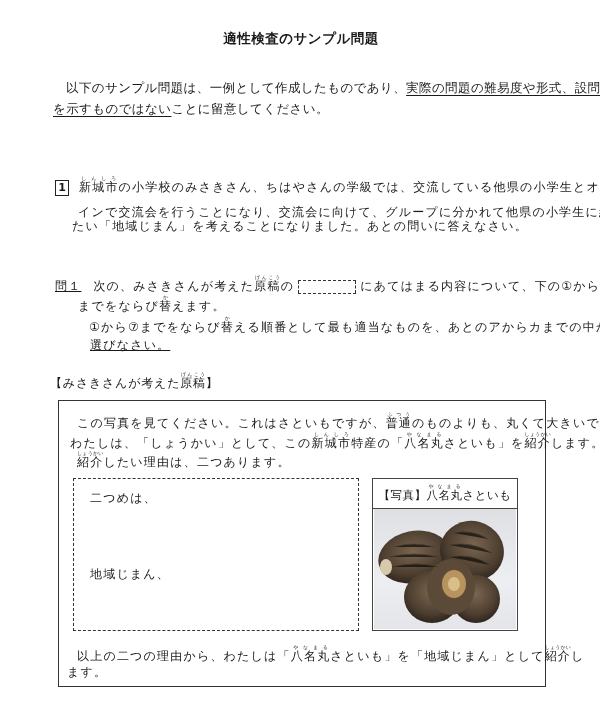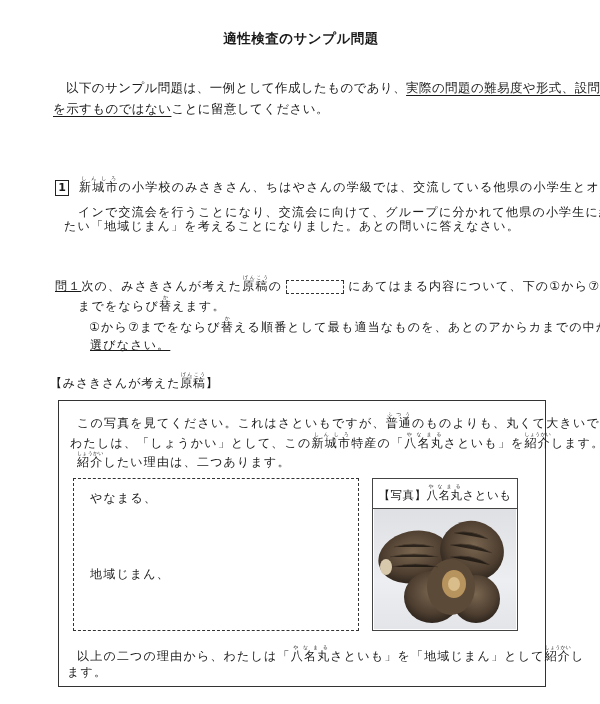--- a/index.html
+++ b/index.html
@@ -54,38 +54,38 @@
 
 <div class="abs title">適性検査のサンプル問題</div>
 
 <div class="abs serif" style="left:66px;top:80px;"><span>以下のサンプル問題は、一例として作成したものであり、</span><span class="ul">実際の問題の難易度や形式、設問数</span></div>
 <div class="abs serif" style="left:53px;top:101px;text-align:right;"><span class="ul">を示すものではない</span><span>ことに留意してください。</span></div>
 
 <div class="abs sans" style="left:55px;top:176px;">
   <span class="numbox">1</span><ruby><span>新城市</span><rt>しんしろ</rt></ruby><span>の小学校のみさきさん、ちはやさんの学級では、交流している他県の小学生とオンラ</span>
 </div>
 <div class="abs sans" style="left:78px;top:201px;"><span>インで交流会を行うことになり、交流会に向けて、グループに分かれて他県の小学生に</span><ruby><span>紹介</span><rt>しょうかい</rt></ruby></div>
-<div class="abs sans" style="left:64px;top:218px;">たい「地域じまん」を考えることになりました。あとの問いに答えなさい。</div>
+<div class="abs sans" style="left:72px;top:218px;">たい「地域じまん」を考えることになりました。あとの問いに答えなさい。</div>
 
 <div class="abs sans" style="left:55px;top:275px;">
-  <span style="margin-right:0;text-decoration:underline;">問１</span><span>次の、みさきさんが考えた</span><ruby><span>原稿</span><rt>げんこう</rt></ruby><span>の</span><span class="blank"></span><span>にあてはまる内容について、下の①から⑦</span>
+  <span style="margin-right:12px;text-decoration:underline;">問１</span><span>次の、みさきさんが考えた</span><ruby><span>原稿</span><rt>げんこう</rt></ruby><span>の</span><span class="blank"></span><span>にあてはまる内容について、下の①から⑦</span>
 </div>
 <div class="abs sans" style="left:78px;top:295px;"><span>までをならび</span><ruby><span>替</span><rt>か</rt></ruby><span>えます。</span></div>
 <div class="abs sans" style="left:89px;top:316px;"><span>①から⑦までをならび</span><ruby><span>替</span><rt>か</rt></ruby><span>える順番として最も適当なものを、あとのアからカまでの中から</span></div>
 <div class="abs sans" style="left:90px;top:337px;text-decoration:underline;">選びなさい。</div>
 
 <div class="abs sans" style="left:50px;top:372px;letter-spacing:0.8px;"><span>【みさきさんが考えた</span><ruby><span>原稿</span><rt>げんこう</rt></ruby><span>】</span></div>
 
 <div class="mainbox"></div>
 <div class="abs sans" style="left:77px;top:412px;"><span>この写真を見てください。これはさといもですが、</span><ruby><span>普通</span><rt>ふつう</rt></ruby><span>のものよりも、丸くて大きいです。</span></div>
 <div class="abs sans" style="left:70px;top:432px;"><span>わたしは、「しょうかい」として、この</span><ruby><span>新城市</span><rt>しんしろ</rt></ruby><span>特産の「</span><ruby><span>八名丸</span><rt>やなまる</rt></ruby><span>さといも」を</span><ruby><span>紹介</span><rt>しょうかい</rt></ruby><span>します。</span></div>
 <div class="abs sans" style="left:77px;top:451px;"><ruby><span>紹介</span><rt>しょうかい</rt></ruby><span>したい理由は、二つあります。</span></div>
 
 <div class="dashbox"></div>
-<div class="abs sans" style="left:90px;top:490px;">やなまる、</div>
+<div class="abs sans" style="left:90px;top:490px;">二つめは、</div>
 <div class="abs sans" style="left:90px;top:566px;">地域じまん、</div>
 
 <div class="photobox">
   <div class="caption"><span>【写真】</span><ruby><span>八名丸</span><rt>やなまる</rt></ruby><span>さといも</span></div>
   <div class="photo">
     <svg width="144" height="122" viewBox="0 0 144 122">
       <defs>
         <radialGradient id="tg" cx="50%" cy="40%" r="60%">
           <stop offset="0%" stop-color="#7a6650"></stop>
             <stop offset="70%" stop-color="#4d3e30"></stop>

